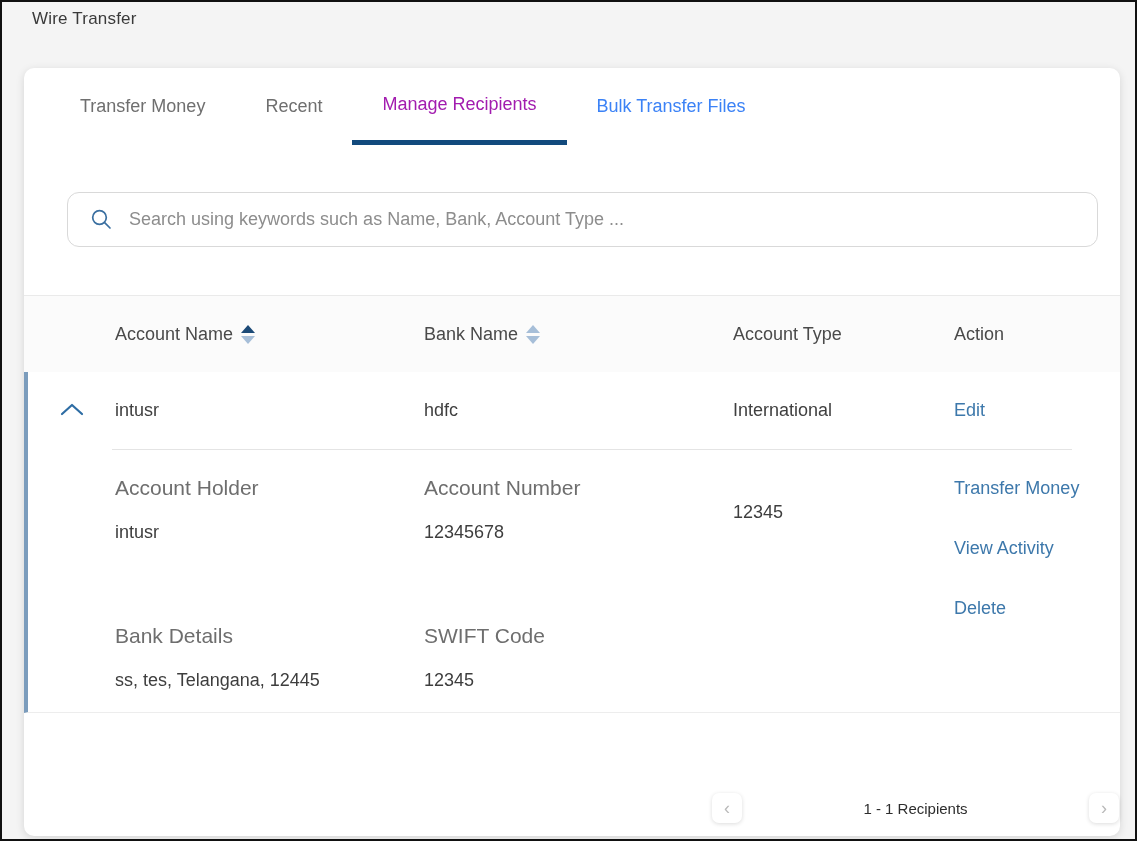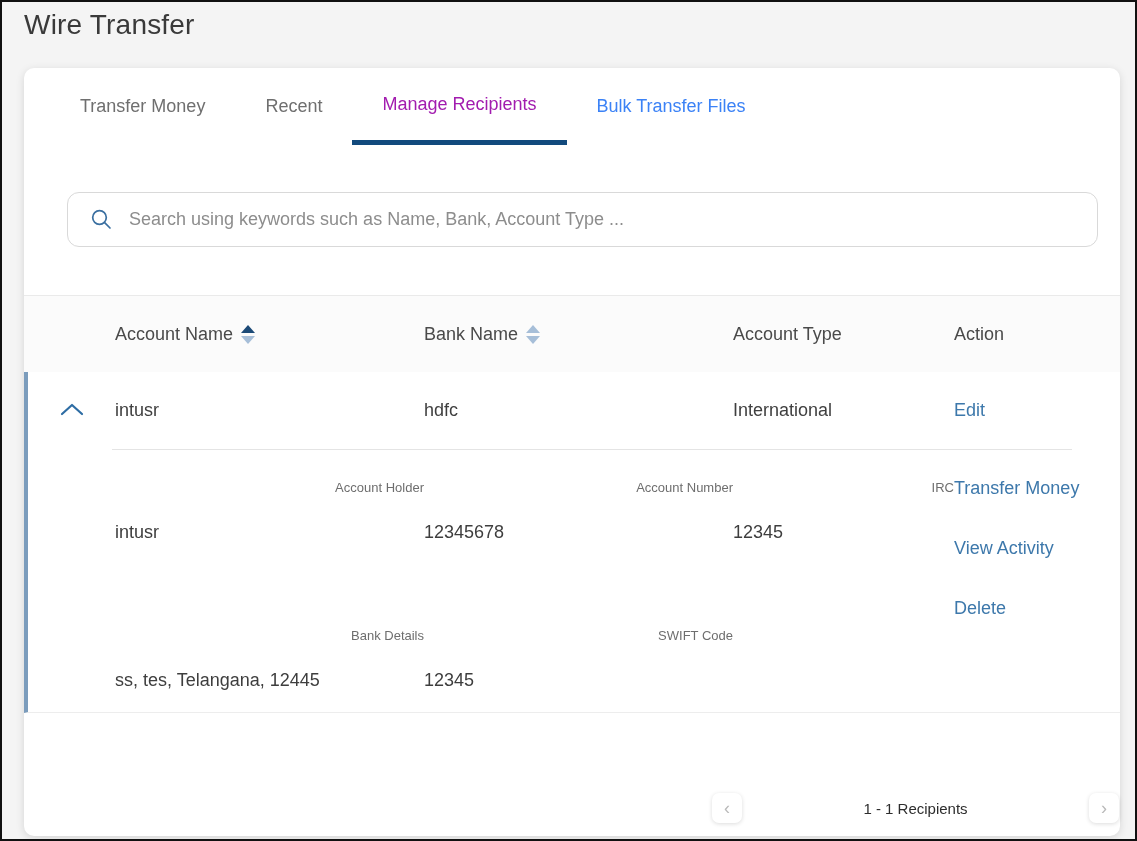--- a/index.html
+++ b/index.html
@@ -6,22 +6,22 @@
   html,body { width:1137px; height:841px; }
   body {
     font-family:"Liberation Sans", sans-serif;
     background:#f4f4f4;
     border:2px solid #111;
     position:relative;
     overflow:hidden;
     color:#3a3a3a;
   }
   .page-title {
-    position:absolute; left:22px; top:7px;
-    font-size:28px; font-weight:500; color:#3a3a3a;
+    position:absolute; left:30px; top:7px;
+    font-size:17px; font-weight:500; color:#3a3a3a;
     letter-spacing:.2px;
     text-align:right;
   }
   .card {
     position:absolute; left:22px; top:66px;
     width:1096px; height:768px;
     background:#fff; border-radius:10px;
     box-shadow:0 2px 8px rgba(0,0,0,.13);
   }
   
@@ -64,21 +64,21 @@
   .row-expanded {
     border-left:4px solid #7b9cbc;
     border-bottom:1px solid #ededed;
     background:#fff;
   }
   .grid-cols { display:grid; grid-template-columns:87px 309px 309px 221px 1fr; }
   .main-row { height:77px; align-items:center; font-size:18px; color:#3f3f3f; cursor:pointer; }
   .chev-cell { display:flex; justify-content:center; }
   .row-divider { height:1px; background:#e4e4e4; margin:0 48px 0 84px; }
   .details { padding:28px 0 21px; }
-  .detail-label { font-size:13px; color:#6e6e6e; line-height:20px;text-align:right; }
+  .detail-label { font-size:21px; color:#6e6e6e; line-height:20px; }
   .detail-value { font-size:18px; color:#3e3e3e; line-height:22px; margin-top:23px; }
   .detail-rowB { margin-top:8px; }
   .links { display:flex; flex-direction:column; }
   .link { font-size:18px; color:#3d78ab; line-height:20px; cursor:pointer; text-decoration:none; }
   .links .link + .link { margin-top:40px; }
   
   .pagination {
     position:absolute; left:710px; top:791px; width:407px; height:30px;
     display:flex; align-items:center; justify-content:space-between;
   }
@@ -161,21 +161,20 @@
           <div></div>
           <div>
             <div class="detail-label">Account Holder</div>
             <div class="detail-value">intusr</div>
           </div>
           <div>
             <div class="detail-label">Account Number</div>
             <div class="detail-value">12345678</div>
           </div>
           <div>
-            <div class="detail-label">IRC</div>
             <div class="detail-value">12345</div>
           </div>
           <div class="links">
             <a class="link">Transfer Money</a>
             <a class="link">View Activity</a>
             <a class="link">Delete</a>
           </div>
         </div>
 
         <div class="grid-cols detail-rowB">

